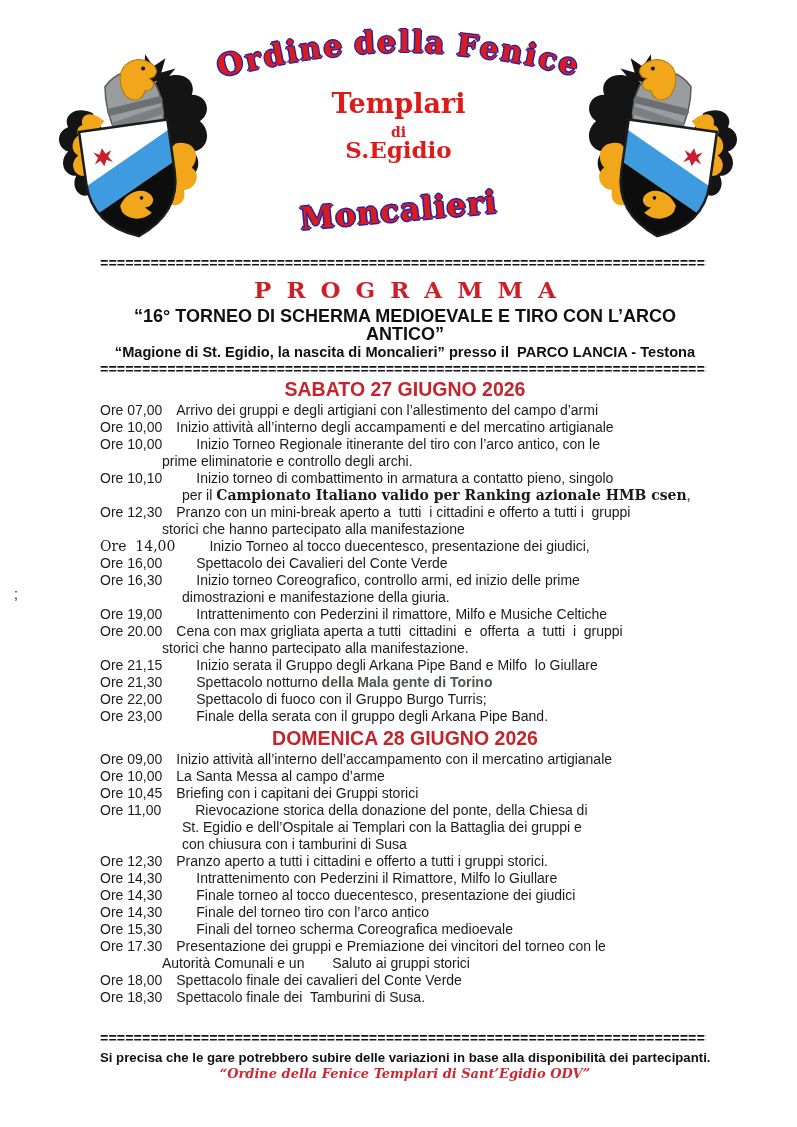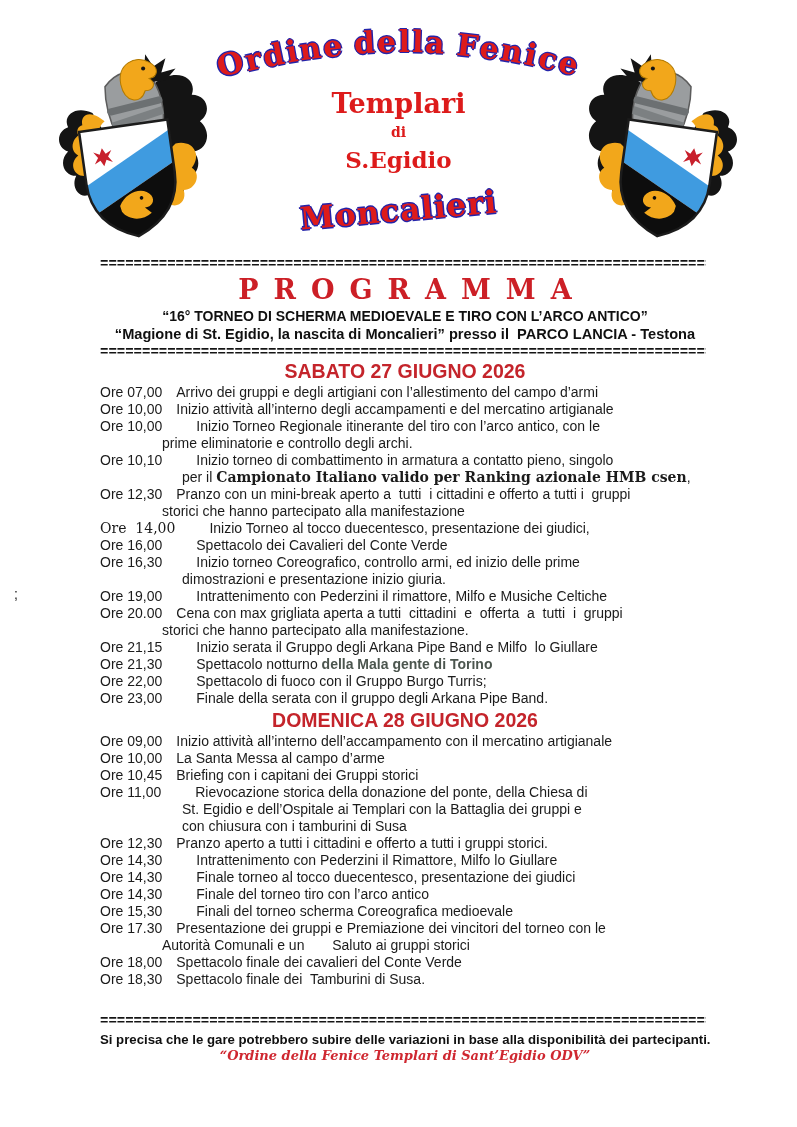--- a/index.html
+++ b/index.html
@@ -28,46 +28,46 @@
     text-shadow:-1.4px 0 0 var(--outline-blue),1.4px 0 0 var(--outline-blue),
                 0 -1.4px 0 var(--outline-blue),0 1.4px 0 var(--outline-blue);
   }
   .arc-title span{display:inline-block;}
   .hdr-sub{
     position:absolute;left:0;width:100%;text-align:center;
     font-family:"DejaVu Serif",serif;font-weight:bold;color:var(--letter-red);
   }
   .sub-templari{top:88px;font-size:27px;}
   .sub-di{top:124px;font-size:14px;}
-  .sub-egidio{top:146px;font-size:23px;}
+  .sub-egidio{top:136px;font-size:23px;}
   .city-title{
     position:absolute;top:192px;left:0;width:100%;text-align:center;
     font-family:"DejaVu Serif",serif;font-weight:bold;font-size:31px;
     color:var(--letter-red);letter-spacing:1px;transform:rotate(-5deg);
     text-shadow:-1.5px 0 0 var(--outline-blue),1.5px 0 0 var(--outline-blue),
                 0 -1.5px 0 var(--outline-blue),0 1.5px 0 var(--outline-blue);
   }
   .stray{position:absolute;left:14px;top:586px;font-size:14px;color:var(--ink);}
   
   .main{margin:0 90px 0 100px;width:610px;}
   .sep{
     font-family:"Liberation Mono",monospace;font-weight:bold;font-size:14px;
     line-height:12px;white-space:nowrap;overflow:hidden;width:606px;color:#141414;
     margin:2px 0 2px 0;
   }
   .sep-bottom{margin-top:27px;}
   .prog-title{
     text-align:center;font-family:"DejaVu Serif",serif;font-weight:bold;
-    font-size:27px;line-height:30px;color:#cc1f26;letter-spacing:15px;
+    font-size:23px;line-height:30px;color:#cc1f26;letter-spacing:15px;
     padding-left:15px;margin-top:5px;
   }
   .prog-sub{
     text-align:center;font-weight:bold;white-space:pre-wrap;color:#101010;
   }
-  .prog-sub1{font-size:14px;line-height:18px;margin-top:2px;}
+  .prog-sub1{font-size:18px;line-height:18px;margin-top:2px;}
   .prog-sub2{font-size:14.6px;line-height:18px;margin-bottom:3px;}
   
   .day-heading{
     text-align:center;color:var(--heading-red);font-weight:bold;font-size:19.5px;
     line-height:23px;margin:2px 0 1px 0;
   }
   .sched-item{
     font-size:14px;line-height:17px;white-space:pre-wrap;
     padding-left:62px;text-indent:-62px;
   }
@@ -150,21 +150,21 @@
 
   <div id="schedule">
       <div class="day-heading">SABATO 27 GIUGNO 2026</div>
       <div class="sched-item"><span class="time">Ore 07,00</span><span class="n">Arrivo dei gruppi e degli artigiani con l’allestimento del campo d’armi</span></div>
       <div class="sched-item"><span class="time">Ore 10,00</span><span class="n">Inizio attività all’interno degli accampamenti e del mercatino artigianale</span></div>
       <div class="sched-item"><span class="time">Ore 10,00</span><span class="b">Inizio Torneo Regionale itinerante del tiro con l’arco antico</span><span class="n">, con le</span><br><span class="n">prime eliminatorie e controllo degli archi.</span></div>
       <div class="sched-item"><span class="time">Ore 10,10</span><span class="b">Inizio torneo di combattimento in armatura a contatto pieno,</span><span class="n"> singolo</span><br><span class="b">per il </span><span class="bi">Campionato Italiano valido per Ranking azionale HMB csen</span><span class="n">,</span></div>
       <div class="sched-item"><span class="time">Ore 12,30</span><span class="n">Pranzo con un mini-break aperto a  tutti  i cittadini e offerto a tutti i  gruppi</span><br><span class="n">storici che hanno partecipato alla manifestazione</span></div>
       <div class="sched-item"><span class="time serif">Ore  14,00</span><span class="b">Inizio Torneo al tocco duecentesco, presentazione dei giudici,</span></div>
       <div class="sched-item"><span class="time">Ore 16,00</span><span class="b">Spettacolo dei Cavalieri del Conte Verde</span></div>
-      <div class="sched-item"><span class="time">Ore 16,30</span><span class="b">Inizio torneo Coreografico, controllo armi, ed inizio delle prime</span><br><span class="b">dimostrazioni e presentazione inizio giuria.</span></div>
+      <div class="sched-item"><span class="time">Ore 16,30</span><span class="b">Inizio torneo Coreografico, controllo armi, ed inizio delle prime</span><br><span class="b">dimostrazioni e manifestazione della giuria.</span></div>
       <div class="sched-item"><span class="time">Ore 19,00</span><span class="b">Intrattenimento con Pederzini il rimattore, Milfo e Musiche Celtiche</span></div>
       <div class="sched-item"><span class="time">Ore 20.00</span><span class="n">Cena con max grigliata aperta a tutti  cittadini  e  offerta  a  tutti  i  gruppi</span><br><span class="n">storici che hanno partecipato alla manifestazione.</span></div>
       <div class="sched-item"><span class="time">Ore 21,15</span><span class="b">Inizio serata il Gruppo degli Arkana Pipe Band e Milfo  lo Giullare</span></div>
       <div class="sched-item"><span class="time">Ore 21,30</span><span class="b">Spettacolo notturno </span><span class="g">della Mala gente di Torino</span></div>
       <div class="sched-item"><span class="time">Ore 22,00</span><span class="b">Spettacolo di fuoco con il Gruppo Burgo Turris;</span></div>
       <div class="sched-item"><span class="time">Ore 23,00</span><span class="b">Finale della serata con il gruppo degli Arkana Pipe Band.</span></div>
       <div class="day-heading">DOMENICA 28 GIUGNO 2026</div>
       <div class="sched-item"><span class="time">Ore 09,00</span><span class="n">Inizio attività all’interno dell’accampamento con il mercatino artigianale</span></div>
       <div class="sched-item"><span class="time">Ore 10,00</span><span class="n">La Santa Messa al campo d’arme</span></div>
       <div class="sched-item"><span class="time">Ore 10,45</span><span class="n">Briefing con i capitani dei Gruppi storici</span></div>

